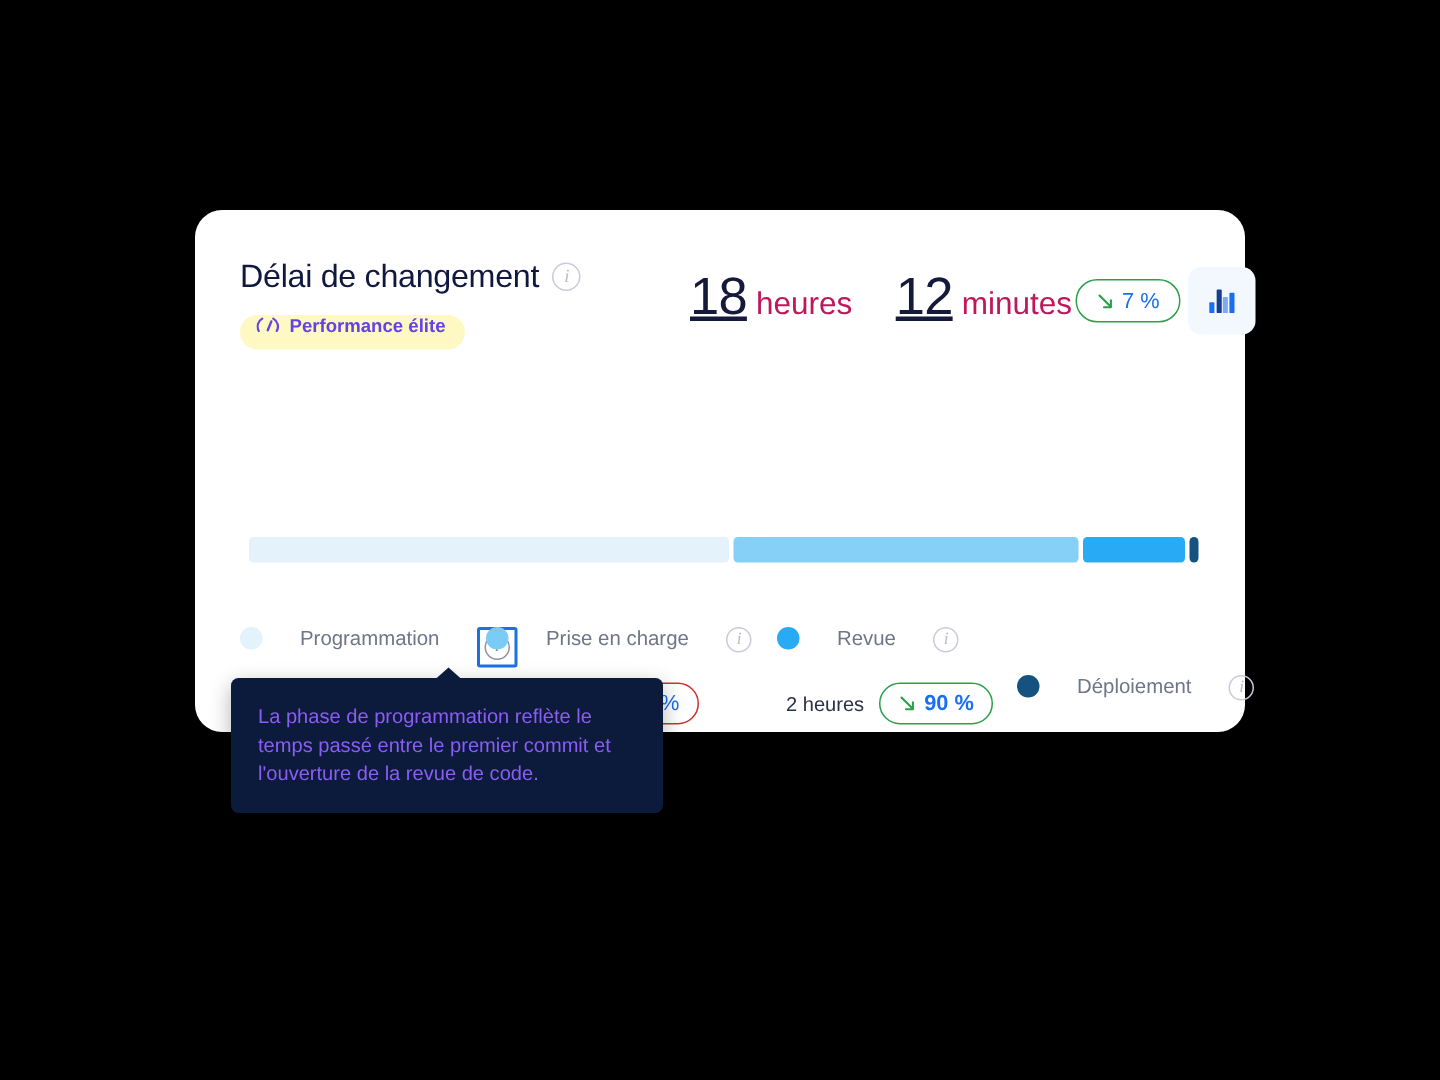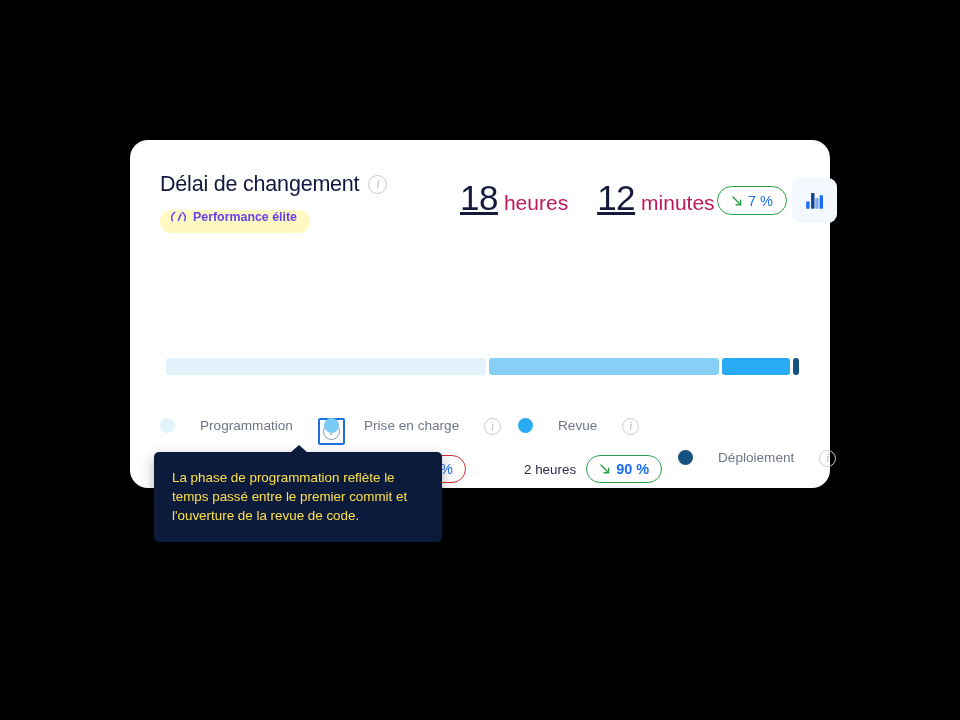--- a/index.html
+++ b/index.html
@@ -175,21 +175,21 @@
   .pct-pill.plain { font-weight: normal; }
 
   
   .tooltip {
     position: absolute;
     left: 154px; top: 452px;
     width: 288px;
     background: #0c1a3c;
     border-radius: 5px;
     padding: 16px 18px 17px 18px;
-    color: #fde047;
+    color: #8b5cf6;
     font-size: 13.4px;
     line-height: 1.42;
     box-shadow: 0 5px 14px rgba(0,0,0,0.3);
     z-index: 20;
   }
   .tt-arrow {
     position: absolute;
     top: -7px; left: 136px;
     width: 0; height: 0;
     border-left: 9px solid transparent;

